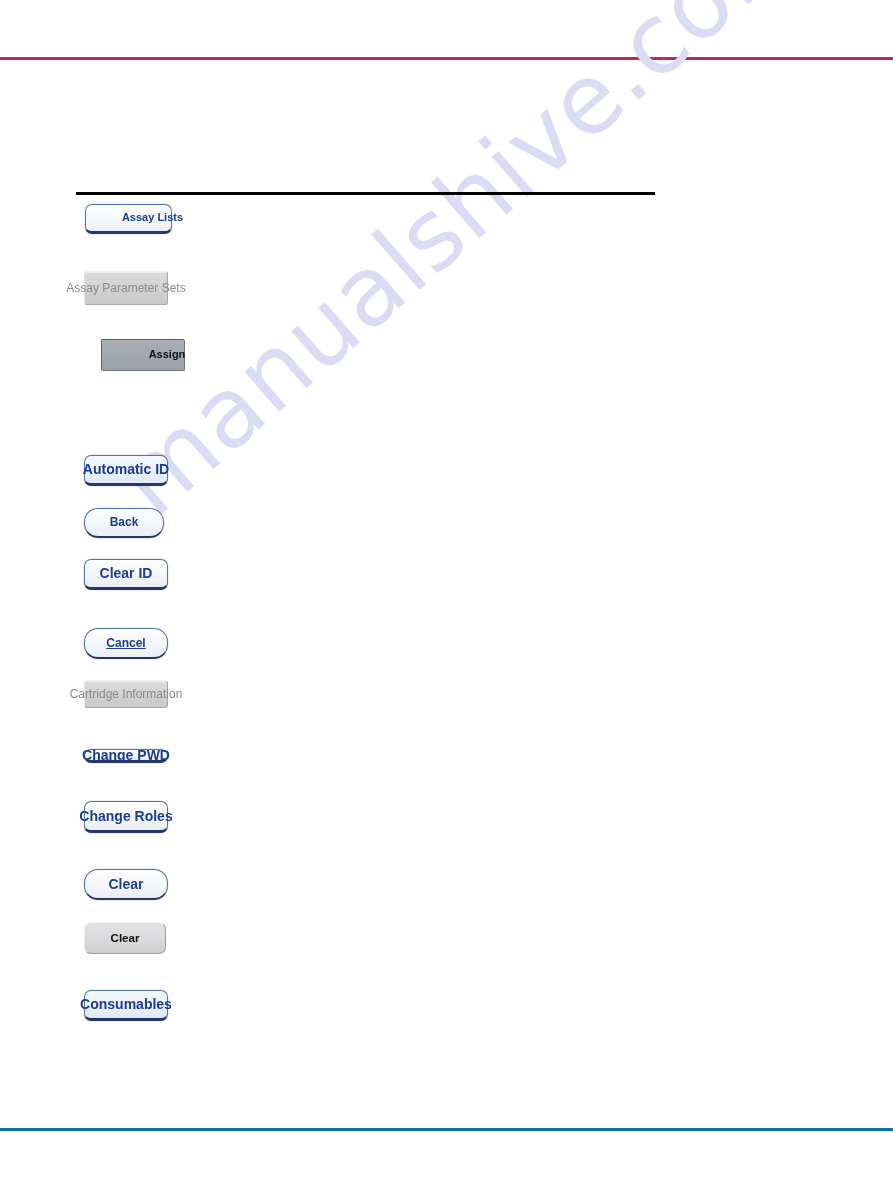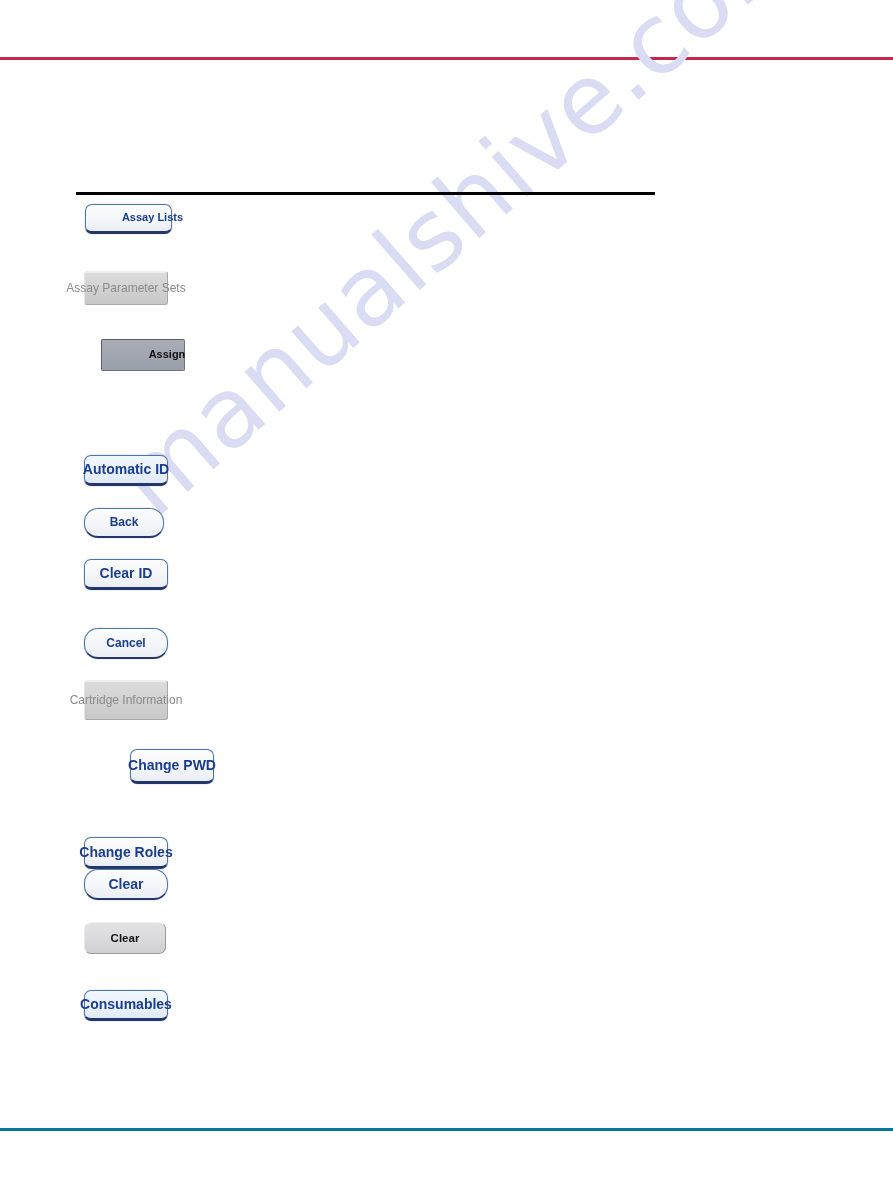--- a/index.html
+++ b/index.html
@@ -146,24 +146,24 @@
 
   <div class="content-rule"></div>
 
   <div id="button-layer">
       <div class="btn btn-blue fs-lg" style="left: 85px; top: 204px; width: 87px; height: 30px; color: rgb(27, 61, 143);">Assay Lists</div>
       <div class="btn btn-gray-disabled fs-sm" style="left: 84px; top: 271px; width: 84px; height: 34px; color: rgb(138, 138, 138);">Assay Parameter Sets</div>
       <div class="btn btn-gray-dark fs-lg" style="left: 84px; top: 339px; width: 84px; height: 32px; color: rgb(17, 17, 17);">Assign</div>
       <div class="btn btn-blue btn-blue-tint fs-md" style="left: 84px; top: 455px; width: 84px; height: 31px; color: rgb(27, 61, 143);">Automatic ID</div>
       <div class="btn btn-blue btn-blue-square fs-sm" style="left: 84px; top: 508px; width: 80px; height: 30px; color: rgb(27, 61, 143);">Back</div>
       <div class="btn btn-blue fs-md" style="left: 84px; top: 559px; width: 84px; height: 31px; color: rgb(27, 61, 143);">Clear ID</div>
-      <div class="btn btn-blue btn-blue-square fs-sm" style="left: 84px; top: 628px; width: 84px; height: 31px; color: rgb(27, 61, 143);">Cancel</div>
-      <div class="btn btn-gray-disabled fs-sm" style="left: 84px; top: 680px; width: 84px; height: 40px; color: rgb(138, 138, 138);">Cartridge Information</div>
-      <div class="btn btn-blue fs-md" style="left: 84px; top: 749px; width: 84px; height: 35px; color: rgb(27, 61, 143); margin-left: 46px;">Change PWD</div>
-      <div class="btn btn-blue fs-md" style="left: 84px; top: 801px; width: 84px; height: 32px; color: rgb(27, 61, 143); margin-top: 36px;">Change Roles</div>
+      <div class="btn btn-blue btn-blue-square fs-sm" style="left: 84px; top: 628px; width: 84px; height: 31px; color: rgb(27, 61, 143); text-decoration: underline;">Cancel</div>
+      <div class="btn btn-gray-disabled fs-sm" style="left: 84px; top: 680px; width: 84px; height: 28px; color: rgb(138, 138, 138);">Cartridge Information</div>
+      <div class="btn btn-blue fs-md" style="left: 84px; top: 749px; width: 84px; height: 14px; color: rgb(27, 61, 143);">Change PWD</div>
+      <div class="btn btn-blue fs-md" style="left: 84px; top: 801px; width: 84px; height: 32px; color: rgb(27, 61, 143);">Change Roles</div>
       <div class="btn btn-blue btn-blue-square fs-md" style="left: 84px; top: 869px; width: 84px; height: 31px; color: rgb(27, 61, 143);">Clear</div>
       <div class="btn btn-gray-light fs-xl" style="left: 84px; top: 922px; width: 82px; height: 32px; color: rgb(17, 17, 17);">Clear</div>
       <div class="btn btn-blue btn-blue-tint fs-md" style="left: 84px; top: 990px; width: 84px; height: 31px; color: rgb(27, 61, 143);">Consumables</div>
     </div>
 
   <div class="footer-rule"></div>
 
 </div>
 
 </body></html>

